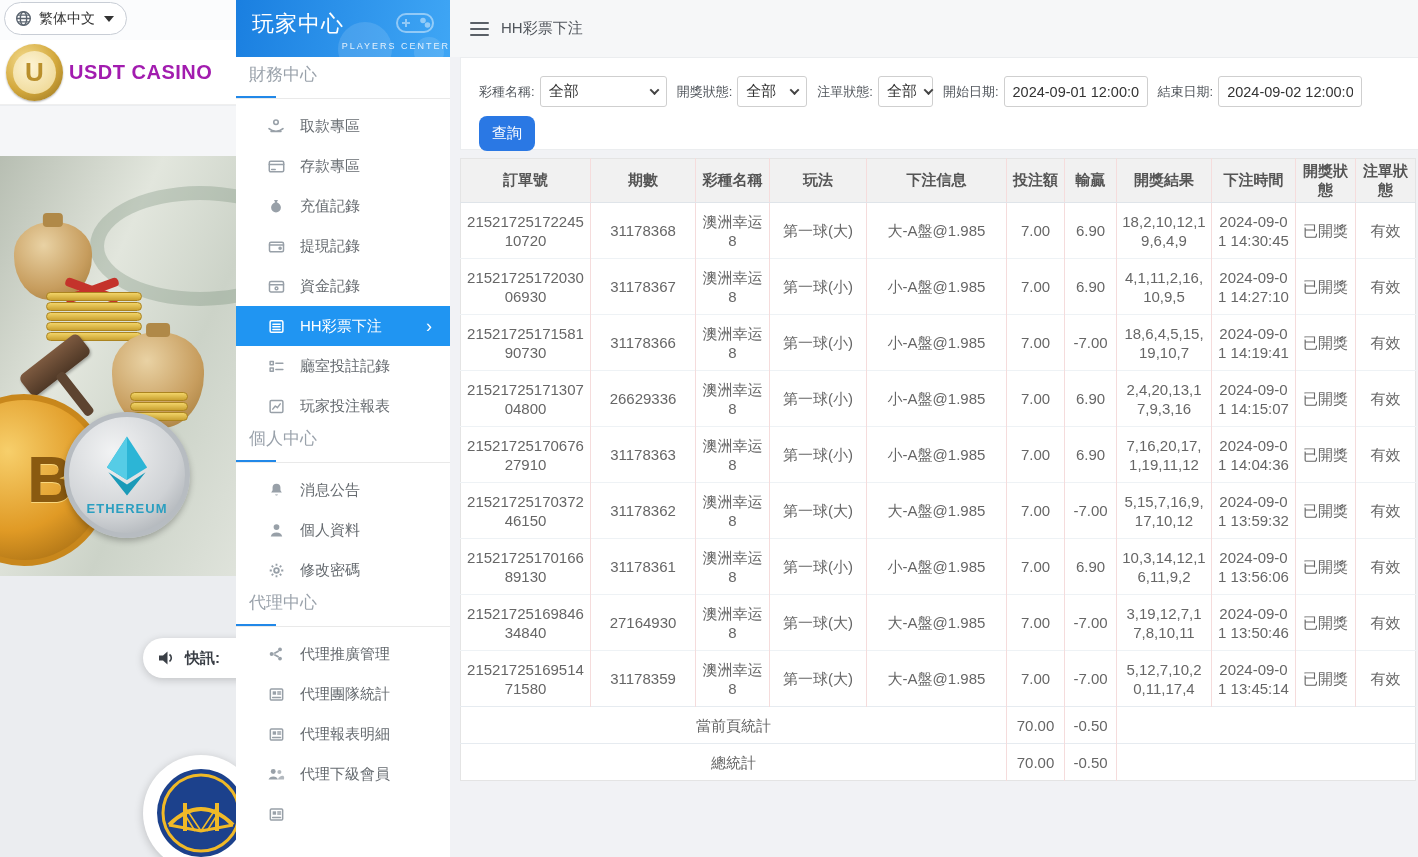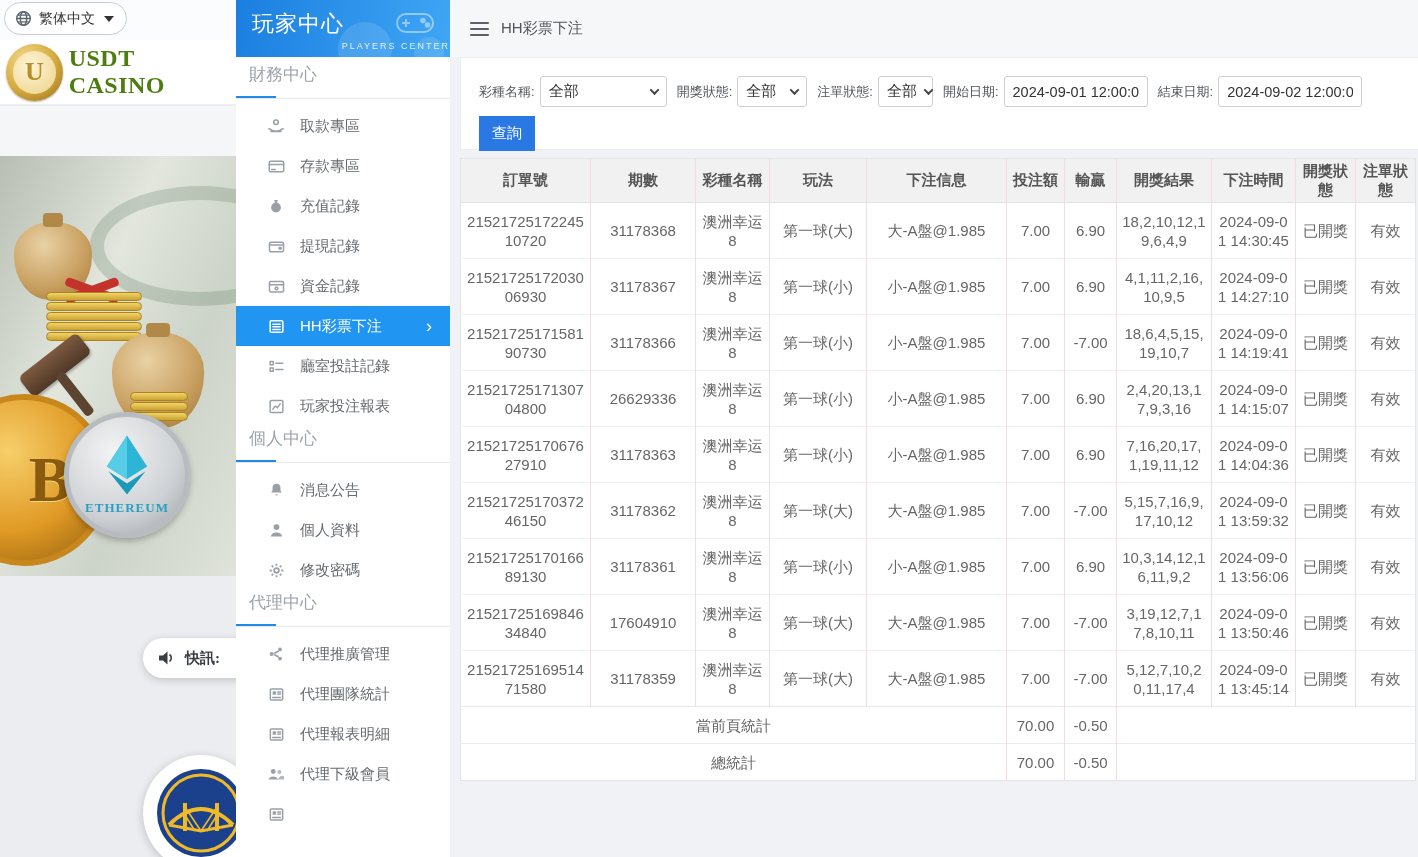--- a/index.html
+++ b/index.html
@@ -1,30 +1,30 @@
 <!DOCTYPE html>
 <html><head>
 <meta charset="utf-8">
 <style>
   * { margin:0; padding:0; box-sizing:border-box; }
   html,body { width:1418px; height:857px; overflow:hidden; }
   body { font-family:"Liberation Sans","DejaVu Sans",sans-serif; background:#f1f2f5; }
   .stage { position:relative; width:1418px; height:857px; overflow:hidden; }
 
   
-  .left-panel { position:absolute; left:0; top:0; width:257px; height:857px; background:#ebedf0; z-index:1; overflow:hidden;font-family:Liberation Serif, serif; }
+  .left-panel { position:absolute; left:0; top:0; width:257px; height:857px; background:#ebedf0; z-index:1; overflow:hidden; }
   .lang-band { position:absolute; left:0; top:0; width:236px; height:40px; background:#fbfcfd; }
   .lang-pill { position:absolute; left:4px; top:2px; height:33px; min-width:116px; background:#fff; border:1px solid #c8cdd5; border-radius:17px; display:flex; align-items:center; padding:0 12px 0 10px; gap:7px; cursor:pointer; }
   .lang-pill svg { flex:0 0 auto; }
   .lang-label { font-size:14px; color:#333; }
   .lang-caret { width:0; height:0; border-left:5px solid transparent; border-right:5px solid transparent; border-top:6px solid #333; margin-left:2px; }
   .logo-band { position:absolute; left:0; top:40px; width:236px; height:65px; background:#fff; border-bottom:1px solid #efefef; display:flex; align-items:center; padding-left:6px; gap:6px; }
   .coin { width:57px; height:57px; border-radius:50%; background:radial-gradient(circle at 35% 30%, #f4dc8e, #d3a83c 55%, #936f1d); display:flex; align-items:center; justify-content:center; box-shadow:0 1px 2px rgba(0,0,0,.3); }
   .coin-inner { width:43px; height:43px; border-radius:50%; background:radial-gradient(circle at 40% 35%, #fdf4d4, #ecd389); display:flex; align-items:center; justify-content:center; font-size:26px; font-weight:bold; color:#b98f2c; }
-  .brand-text { font-size:24px; font-weight:bold; color:#4d7c0f; letter-spacing:.5px; text-shadow:0 1px 0 rgba(255,255,255,.6); }
+  .brand-text { font-size:20px; font-weight:bold; color:#a21caf; letter-spacing:.5px; text-shadow:0 1px 0 rgba(255,255,255,.6); }
   .pre-photo { position:absolute; left:0; top:106px; width:236px; height:50px; background:#f5f6f8; }
   .photo { position:absolute; left:0; top:156px; width:236px; height:420px; background:linear-gradient(115deg,#b7beb2 0%,#e2e6dd 38%,#ccd3c8 66%,#dfe3db 100%); overflow:hidden; }
   .bill-oval { position:absolute; left:90px; top:30px; width:220px; height:120px; border-radius:50%; border:14px solid rgba(90,120,95,.25); }
   .bag { position:absolute; background:radial-gradient(circle at 38% 30%, #e9d2a4, #c79d5e 60%, #9b7434); border-radius:48% 48% 46% 46%/ 40% 40% 56% 56%; }
   .bag::before { content:""; position:absolute; left:50%; top:-9px; transform:translateX(-50%); width:26%; height:14px; background:#b08948; border-radius:4px; }
   .bag1 { left:14px; top:66px; width:78px; height:78px; }
   .bag2 { left:112px; top:176px; width:92px; height:96px; }
   .coin-stack { position:absolute; display:flex; flex-direction:column; gap:1px; }
   .coin-stack i { display:block; height:9px; border-radius:5px; background:linear-gradient(#f2d468,#caa231); border:1px solid #ab8420; }
   .stack1 { left:46px; top:136px; width:96px; }
@@ -71,21 +71,21 @@
   .top-title { font-size:15px; color:#51565c; }
   .filter-card { margin-left:10px; background:#fff; border:1px solid #ebedef; border-right:none; height:93px; padding:18px 0 0 18px; }
   .filter-row { display:flex; align-items:center; flex-wrap:nowrap; }
   .flabel { font-size:13px; color:#51565c; margin-right:5px; white-space:nowrap; }
   .fgap { margin-left:10px; }
   .fselect { height:31px; border:1px solid #cfcfcf; border-radius:3px; background:#fff; display:inline-flex; align-items:center; justify-content:space-between; padding:0 8px; font-size:15px; color:#333; cursor:pointer; }
   .fselect .val { white-space:nowrap; }
   .sel-caret { width:7px; height:7px; border-right:2px solid #444; border-bottom:2px solid #444; transform:rotate(45deg) translate(-1px,-1px); margin-left:8px; flex:0 0 auto; }
   .w125{width:127px;} .w68{width:70px;} .w54{width:55px;}
   .fdate { width:144px; height:31px; border:1px solid #cfcfcf; border-radius:3px; padding:0 8px; font-size:14.5px; color:#333; font-family:"Liberation Sans","DejaVu Sans",sans-serif; }
-  .btn-search { margin-top:9px; background:#2a78e4; color:#fff; border:none; border-radius:0; font-size:15px; padding:8px 13px; cursor:pointer; }
+  .btn-search { margin-top:9px; background:#2a78e4; color:#fff; border:none; border-radius:8px; font-size:15px; padding:8px 13px; cursor:pointer; }
 
   .table-wrap { margin:8px 0 0 10px; }
   table.bets { border-collapse:collapse; width:955px; background:#fff; table-layout:fixed; border:1px solid #e4e4e4; }
   table.bets th { height:44px; background:#f1f1f1; font-size:15px; font-weight:bold; color:#555; border-bottom:1px solid #dfe4e9; border-left:1px solid #f5dcdc; padding:0 2px; }
   table.bets th:first-child { border-left:none; }
   table.bets td { font-size:15px; color:#666; text-align:center; border-left:1px solid #f5dcdc; padding:2px 4px; line-height:19px; word-break:break-all; }
   table.bets td:first-child { border-left:none; }
   table.bets tr.data td { height:56px; border-top:1px solid #eef2f5; }
   table.bets tr.data:first-child td { border-top:none; }
   table.bets tr.sum td { height:37px; border-top:1px solid #e6ebf0; }
@@ -499,21 +499,21 @@
               <td>小-A盤@1.985</td>
               <td>7.00</td>
               <td>6.90</td>
               <td>10,3,14,12,16,11,9,2</td>
               <td>2024-09-01 13:56:06</td>
               <td>已開獎</td>
               <td>有效</td>
             </tr>
             <tr class="data">
               <td>2152172516984634840</td>
-              <td>17604910</td>
+              <td>27164930</td>
               <td>澳洲幸运8</td>
               <td>第一球(大)</td>
               <td>大-A盤@1.985</td>
               <td>7.00</td>
               <td>-7.00</td>
               <td>3,19,12,7,17,8,10,11</td>
               <td>2024-09-01 13:50:46</td>
               <td>已開獎</td>
               <td>有效</td>
             </tr>

